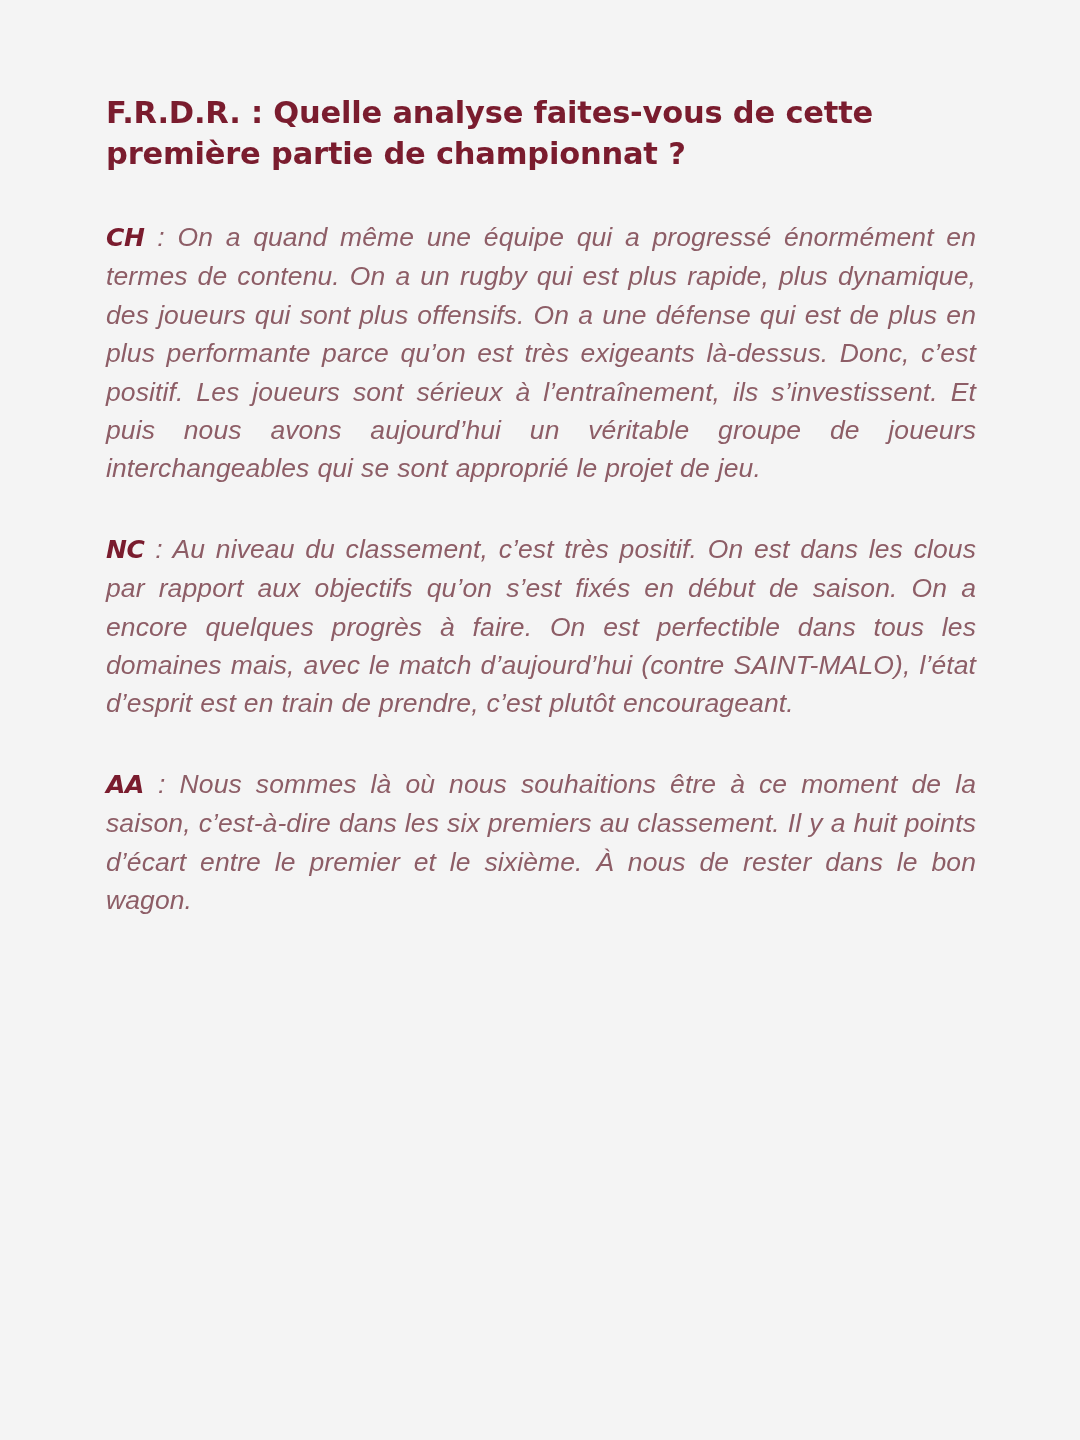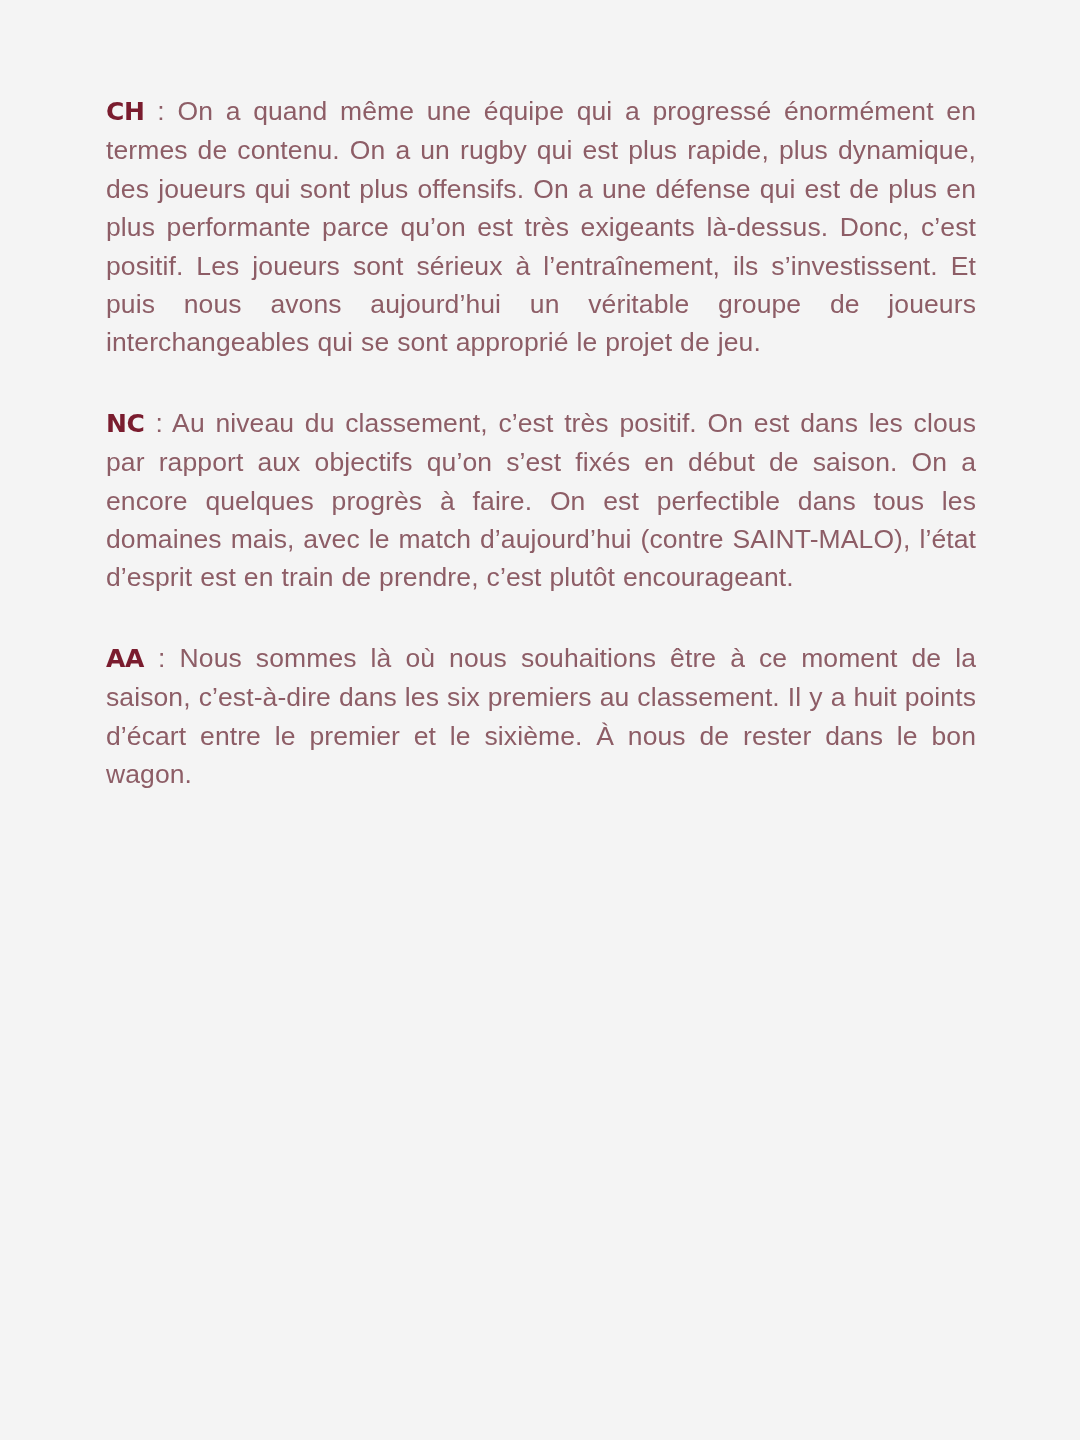--- a/index.html
+++ b/index.html
@@ -56,40 +56,42 @@
     color: #8d5d66;
     font-family: "Liberation Sans", "DejaVu Sans", sans-serif;
     font-weight: 400;
     font-size: 26.5px;
     line-height: 38.4px;
     text-align: justify;
     text-justify: inter-word;
     letter-spacing: 0.1px;
     word-spacing: 0.5px;
     hyphens: none;
+    font-style: italic;
   }
 
   .speaker {
     color: #7a1c2e;
     font-family: "DejaVu Sans", "Liberation Sans", sans-serif;
     font-weight: 700;
     font-size: 25px;
     letter-spacing: -0.3px;
   }
 
   .speaker-sep {
     color: #8d5d66;
   }
 </style>
 </head>
 <body>
 
 <div class="page">
   <div class="article">
 
+    <h1 class="question-heading">F.R.D.R. : Quelle analyse faites-vous de cette première partie de championnat ?</h1>
 
     <div class="qa-block">
       <p class="qa-text"><span class="speaker">CH</span><span class="speaker-sep"> : </span><span>On a quand même une équipe qui a progressé énormément en termes de contenu. On a un rugby qui est plus rapide, plus dynamique, des joueurs qui sont plus offensifs. On a une défense qui est de plus en plus performante parce qu’on est très exigeants là-dessus. Donc, c’est positif. Les joueurs sont sérieux à l’entraînement, ils s’investissent. Et puis nous avons aujourd’hui un véritable groupe de joueurs interchangeables qui se sont approprié le projet de jeu.</span></p>
     </div>
 
     <div class="qa-block">
       <p class="qa-text"><span class="speaker">NC</span><span class="speaker-sep"> : </span><span>Au niveau du classement, c’est très positif. On est dans les clous par rapport aux objectifs qu’on s’est fixés en début de saison. On a encore quelques progrès à faire. On est perfectible dans tous les domaines mais, avec le match d’aujourd’hui (contre SAINT-MALO), l’état d’esprit est en train de prendre, c’est plutôt encourageant.</span></p>
     </div>
 
     <div class="qa-block">

